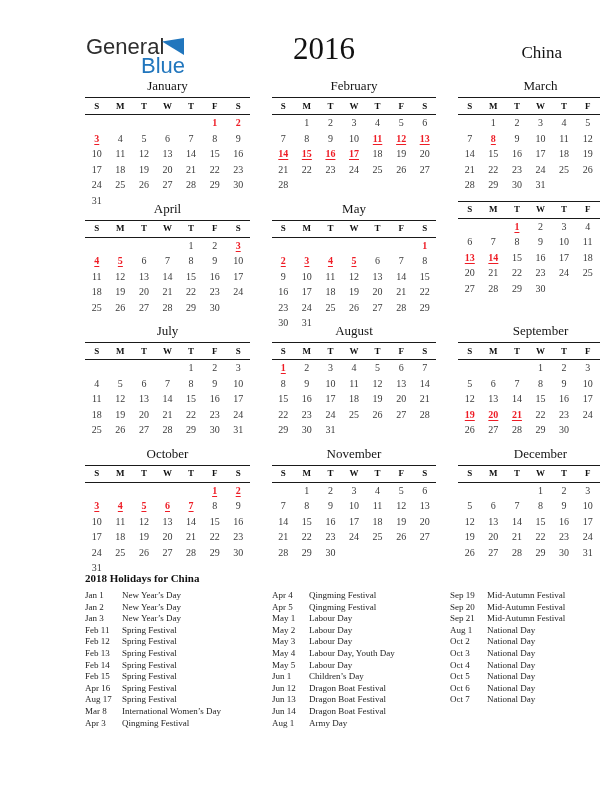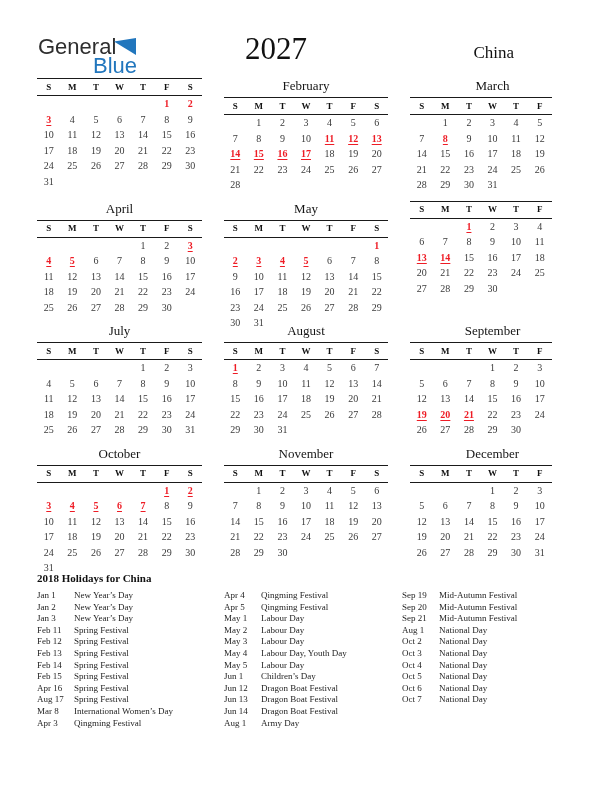--- a/index.html
+++ b/index.html
@@ -10,20 +10,21 @@
   }
   * { margin:0; padding:0; box-sizing:border-box; }
   html,body { background:#fff; }
   .page {
     position:relative;
     width:552px; height:792px;
     background:#fff;
     font-family:"Liberation Serif", serif;
     color:var(--ink);
     overflow:hidden;
+    margin-left:48px;
   }
   
   .header { position:absolute; top:30px; left:37px; right:37px; height:50px; }
   .logo { position:absolute; left:1px; top:4px; width:120px; height:44px;
           font-family:"Liberation Sans", sans-serif; }
   .logo-general { position:absolute; left:0; top:0; font-size:22px; color:#2e2e2e; }
   .logo-triangle { position:absolute; left:76px; top:4px; width:22px; height:17px;
           background:var(--blue); clip-path:polygon(0 20%, 100% 0, 100% 100%); }
   .logo-blue { position:absolute; left:55px; top:19px; font-size:22px; color:var(--blue); }
   .year { position:absolute; left:0; right:0; top:1px; text-align:center;
@@ -53,26 +54,27 @@
 <body>
 
 <div class="page">
 
   <div class="header">
     <div class="logo">
       <span class="logo-general">General</span>
       <span class="logo-triangle"></span>
       <span class="logo-blue">Blue</span>
     </div>
-    <div class="year">2027</div>
+    <div class="year">2016</div>
     <div class="country">China</div>
   </div>
 
   <div class="months">
       <div>
+        <div class="month-title">January</div>
         <div class="month-grid">
           <div class="dow">S</div>
           <div class="dow">M</div>
           <div class="dow">T</div>
           <div class="dow">W</div>
           <div class="dow">T</div>
           <div class="dow">F</div>
           <div class="dow">S</div>
           <div class="day"></div>
           <div class="day"></div>

